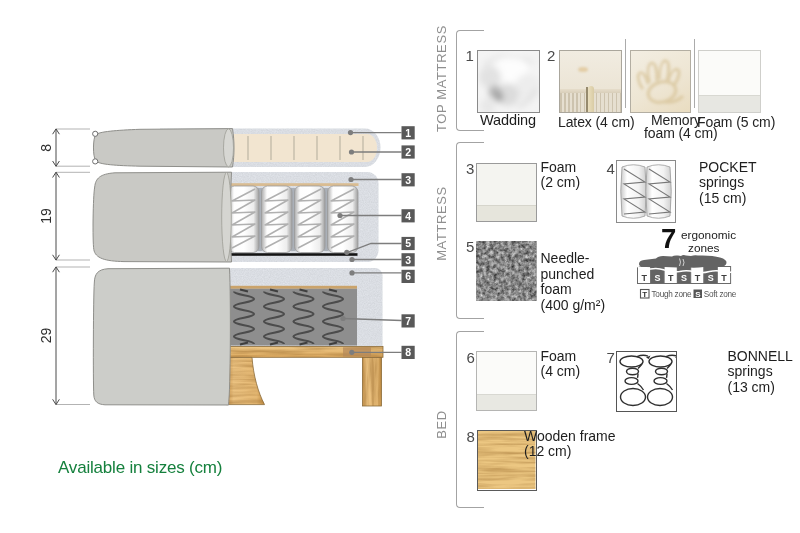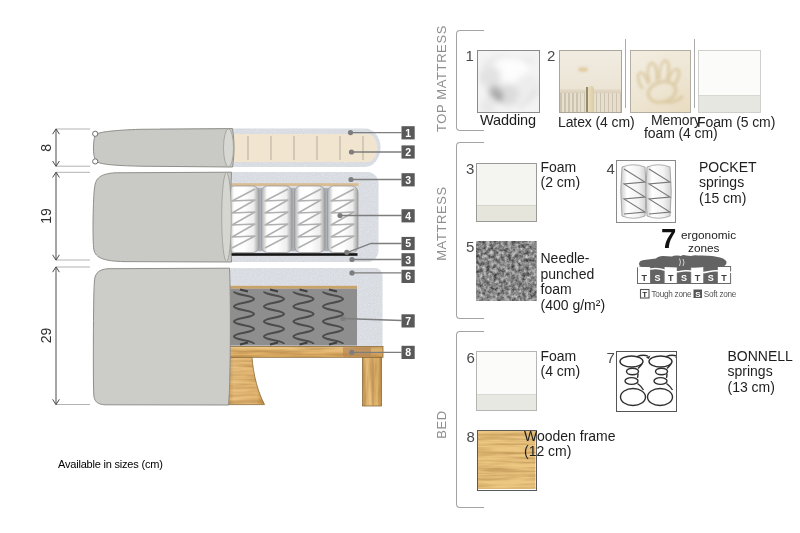--- a/index.html
+++ b/index.html
@@ -238,21 +238,21 @@
         <text x="408.1" y="219.6">4</text>
         <text x="408.1" y="247.3">5</text>
         <text x="408.1" y="263.6">3</text>
         <text x="408.1" y="280.2">6</text>
         <text x="408.1" y="324.7">7</text>
         <text x="408.1" y="356.2">8</text>
       </g>
     </g>
   </svg>
 
-  <div class="abs" style="left:58px;top:457.5px;font-size:11px;letter-spacing:-0.2px;color:#000000;">Available in sizes (cm)</div>
+  <div class="abs" style="left:58px;top:457.5px;font-size:17px;letter-spacing:-0.2px;color:#15803d;">Available in sizes (cm)</div>
 
 
   <div class="bracket" style="left:455.5px;top:30px;height:99px;"></div>
 
   <div class="sect" style="left:386px;top:71px;width:110px;text-align:center;">TOP MATTRESS</div>
 
   <div class="bracket" style="left:455.5px;top:142px;height:175px;"></div>
 
   <div class="sect" style="left:397px;top:216px;width:88px;text-align:center;">MATTRESS</div>
 

